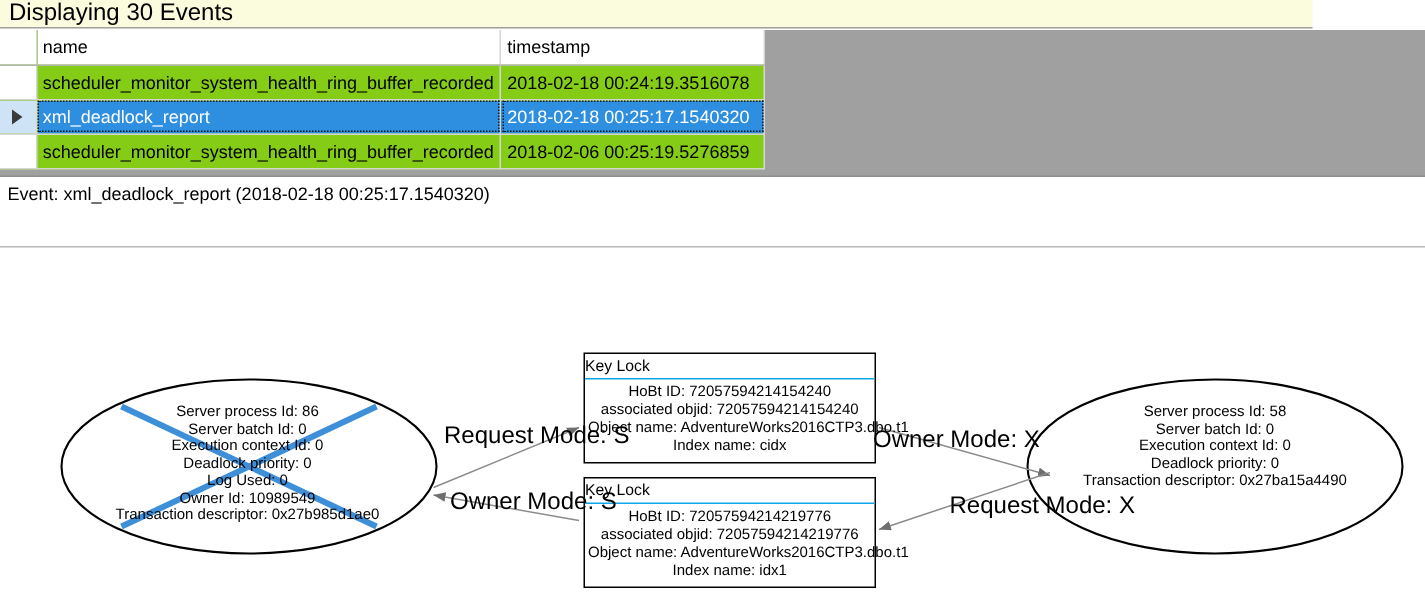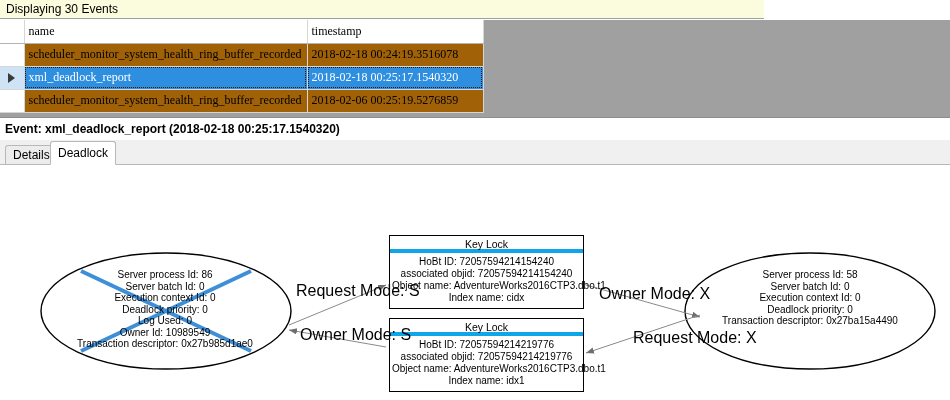--- a/index.html
+++ b/index.html
@@ -12,42 +12,41 @@
   }
   #app {
     position: relative;
     width: 950px; height: 400px;
     background: #ffffff;
   }
 
   
   .banner {
     position: absolute; left: 0; top: 0;
-    width: 764px; height: 19px;
+    width: 875px; height: 19px;
     background: #fbfbdd;
     border-bottom: 1px solid #a0a0a0;
-    font-size: 12px;
+    font-size: 16px;
     color: #000;
     line-height: 18px;
     padding-left: 6px;
     white-space: nowrap;
   }
 
   
   .grid {
     position: absolute; left: 0; top: 20px;
     width: 950px; height: 98px;
     background: #a0a0a0;
     border-bottom: 1px solid #8d8d8d;
   }
   .grid-table {
     border-collapse: collapse;
     table-layout: fixed;
-    background: #a16207;
-    font-family: Liberation Serif, serif;
+    background: #84cc16;
   }
   .grid-table td, .grid-table th {
     border-right: 1px solid #d6d6d6;
     border-bottom: 1px solid #d6d6d6;
     font-size: 12px;
     font-weight: normal;
     text-align: left;
     padding: 0 4px;
     height: 23px;
     color: #000;
@@ -94,21 +93,20 @@
   
   .event-label {
     position: absolute; left: 0; top: 119px;
     width: 950px; height: 21px;
     font-size: 12px;
     color: #000;
     line-height: 20px;
     padding-left: 5px;
     background: #ffffff;
     white-space: nowrap;
-    font-weight: bold;
   }
 
   
   .tabstrip {
     position: absolute; left: 0; top: 140px;
     width: 950px; height: 25px;
     background: #f0f0f0;
   }
   .tab {
     position: absolute;
@@ -167,46 +165,45 @@
   .keylock {
     position: absolute;
     background: #ffffff;
     border: 1px solid #000000;
     width: 195px;
   }
   #keylock-top    { left: 389px; top: 70px; }
   #keylock-bottom { left: 389px; top: 153px; }
   .keylock-title {
     font-size: 10.5px;
-    text-align: center;
     color: #000;
     height: 17px;
     line-height: 16px;
-    border-bottom: 4px solid #0ea5e9;
+    border-bottom: 1px solid #0ea5e9;
   }
   .keylock-body {
     font-size: 10px;
     line-height: 12px;
     text-align: center;
     color: #000;
     padding: 3px 2px 4px 2px;
     white-space: nowrap;
   }
 
   
   .edge-label {
     position: absolute;
     font-size: 16px;
     color: #000;
     white-space: nowrap;
     background: transparent;
   }
   #lbl-req-s { left: 296px; top: 117px; }
   #lbl-own-s { left: 300px; top: 161px; }
-  #lbl-own-x { left: 599px; top: 120px; }
+  #lbl-own-x { left: 582px; top: 120px; }
   #lbl-req-x { left: 594px; top: 164px; padding-left: 39px; }
 </style>
 </head>
 <body>
 
 <div id="app">
 
   <div class="banner">Displaying 30 Events</div>
 
   <div class="grid">
@@ -244,24 +241,20 @@
           </td>
           <td class="data-cell">scheduler_monitor_system_health_ring_buffer_recorded</td>
           <td class="data-cell">2018-02-06 00:25:19.5276859</td>
         </tr>
       </tbody>
     </table>
   </div>
 
   <div class="event-label">Event: xml_deadlock_report (2018-02-18 00:25:17.1540320)</div>
 
-  <div class="tabstrip">
-    <div class="tab" id="tab-details">Details</div>
-    <div class="tab active" id="tab-deadlock">Deadlock</div>
-  </div>
 
   <div class="canvas">
     <div class="canvas-inner">
 
       <svg width="950" height="236">
         <defs>
           <marker id="arrowR" markerWidth="9" markerHeight="9" refX="8" refY="3.2" orient="auto" markerUnits="userSpaceOnUse">
             <path d="M0,0 L8,3.2 L0,6.4 z" fill="#6e6e6e"></path>
           </marker>
           <marker id="arrowL" markerWidth="9" markerHeight="9" refX="8" refY="3.2" orient="auto" markerUnits="userSpaceOnUse">

